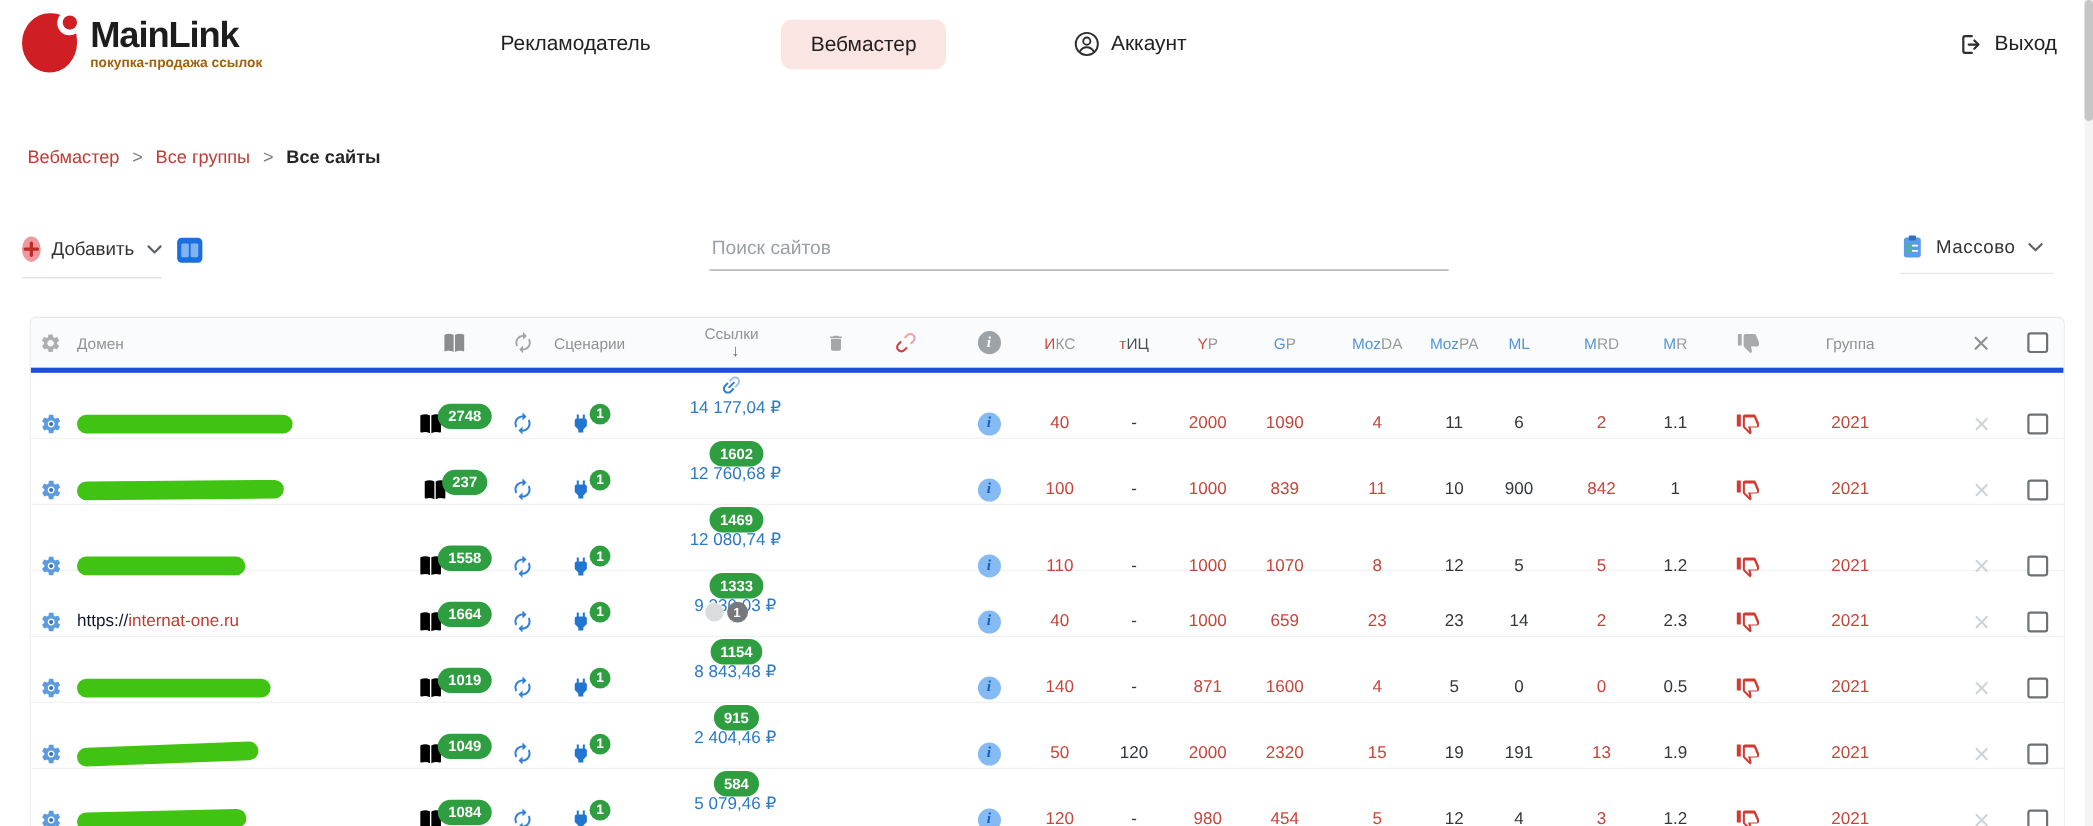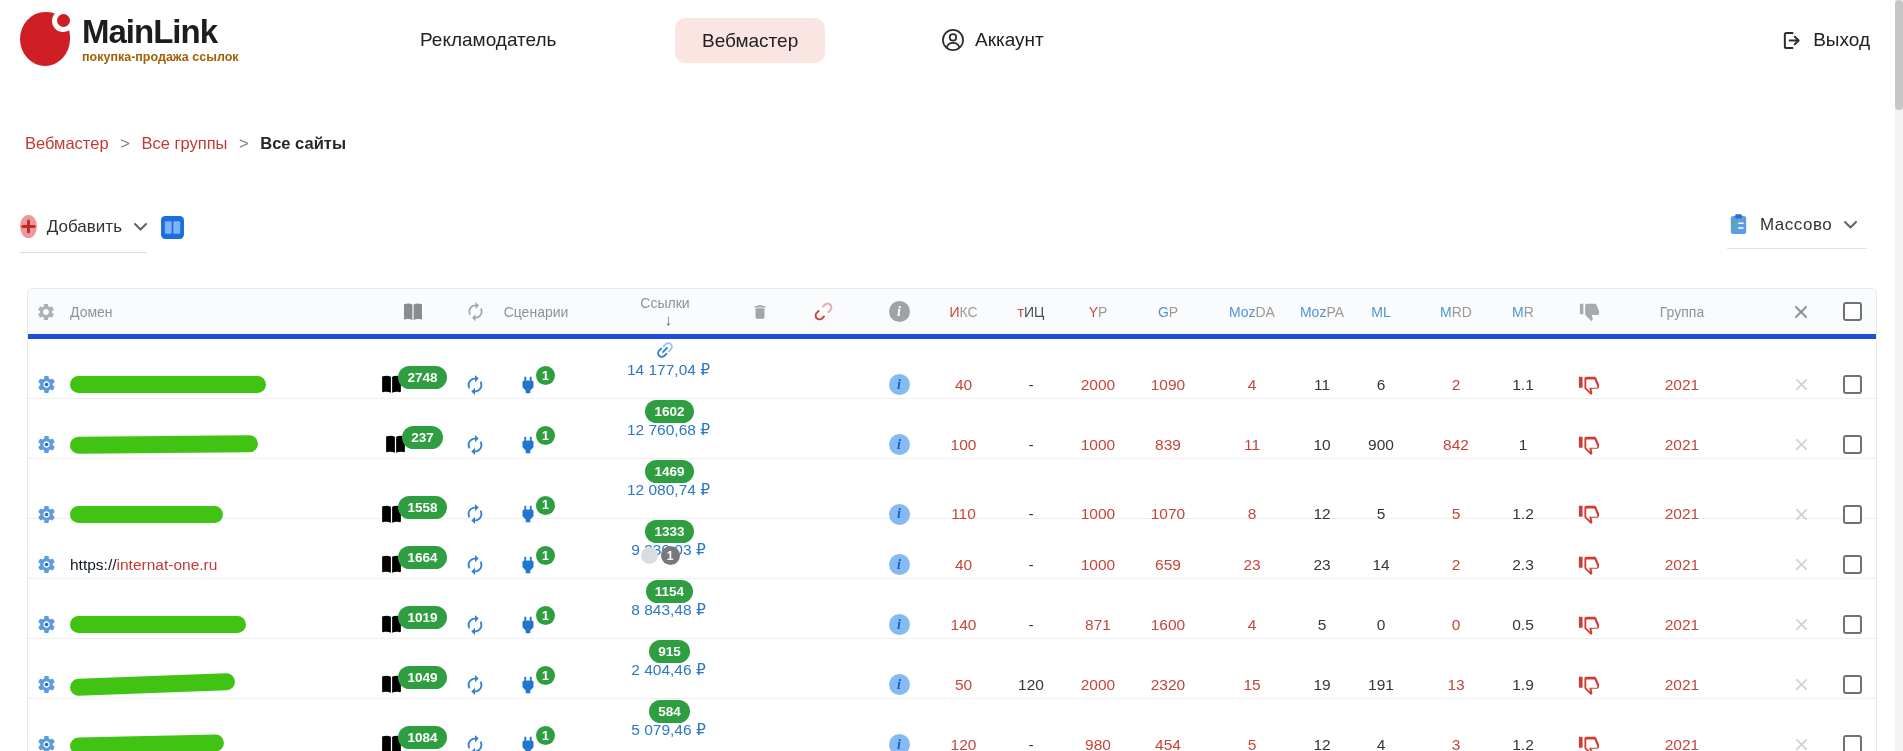--- a/index.html
+++ b/index.html
@@ -10,21 +10,21 @@
   .topbar { position:relative; height:80px; background:#fff; }
   .logo { position:absolute; left:20px; top:10px; display:flex; align-items:center; cursor:pointer; }
   .logo-mark { position:relative; width:56px; height:58px; }
   .logo-blob { position:absolute; left:0; top:2px; width:50px; height:54px; background:#cf1f25; border-radius:50% 46% 50% 50%; }
   .logo-hole { position:absolute; right:2px; top:0; width:22px; height:22px; background:#fff; border-radius:50%; }
   .logo-dot  { position:absolute; right:6px; top:4px; width:13px; height:13px; background:#cf1f25; border-radius:50%; }
   .logo-text { margin-left:6px; }
   .logo-name { font-size:33px; font-weight:bold; letter-spacing:-1px; color:#1d1d1d; line-height:34px; }
   .logo-tag  { font-size:12.5px; font-weight:bold; color:#a16207; margin-top:1px; }
 
-  .nav-item { position:absolute; top:0; height:80px; display:flex; align-items:center; font-size:19px; color:#212121; cursor:pointer; }
+  .nav-item { position:absolute; top:0; height:80px; display:flex; align-items:center; font-size:19px; color:#212121; cursor:pointer;margin-left:35px; }
   .nav-adv { left:420px; }
   .nav-pill { left:675px; top:18px; height:45px; padding:0 27px; background:#fbe5e2; border-radius:10px; }
   .nav-acct { left:940px; gap:9px; }
   .nav-logout { right:33px; gap:9px; }
   .stroke-ic { stroke:#2d2d2d; stroke-width:1.6; fill:none; stroke-linecap:round; stroke-linejoin:round; }
 
   
   .breadcrumb { position:absolute; left:25px; top:134px; font-size:16.5px; }
   .bc-link { color:#c13a35; cursor:pointer; }
   .bc-sep { color:#7c7c7c; margin:0 7px; }
@@ -183,20 +183,23 @@
   </div>
 
   <div class="cols-btn">
     <svg width="25" height="25" viewBox="0 0 24 24">
       <rect x="1" y="1" width="22" height="22" rx="4" fill="#1a6fe0"></rect>
       <rect x="4.6" y="6" width="6.6" height="12" rx="1" fill="#7fb3f2"></rect>
       <rect x="12.8" y="6" width="6.6" height="12" rx="1" fill="#7fb3f2"></rect>
     </svg>
   </div>
 
+  <div class="search-wrap">
+    <input class="search-input" type="text" placeholder="Поиск сайтов" style="">
+  </div>
 
   <div class="bulk-btn">
     <svg width="23" height="23" viewBox="0 0 24 24">
       <rect x="4" y="3" width="16" height="19" rx="2.5" fill="#5b9ce8"></rect>
       <rect x="8.5" y="1.2" width="7" height="4.6" rx="1.3" fill="#2f6fc0"></rect>
       <path d="M7 10.5l1.2 1.2 2-2.2" stroke="#49c25c" stroke-width="1.6" fill="none" stroke-linecap="round"></path>
       <rect x="11.5" y="9.8" width="6" height="1.7" rx="0.8" fill="#fff"></rect>
       <path d="M7 15.5l1.2 1.2 2-2.2" stroke="#49c25c" stroke-width="1.6" fill="none" stroke-linecap="round"></path>
       <rect x="11.5" y="14.8" width="6" height="1.7" rx="0.8" fill="#fff"></rect>
     </svg>

